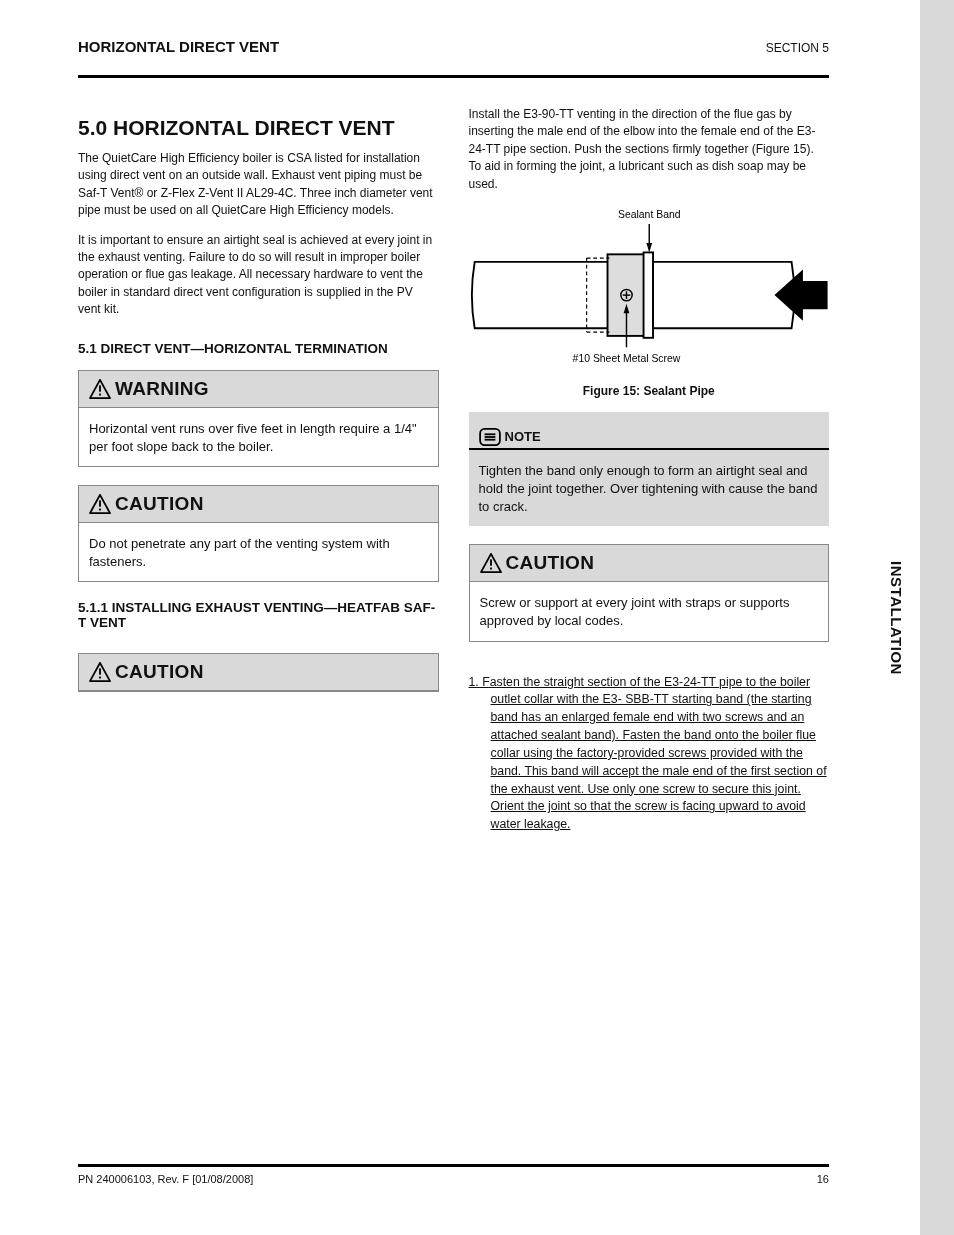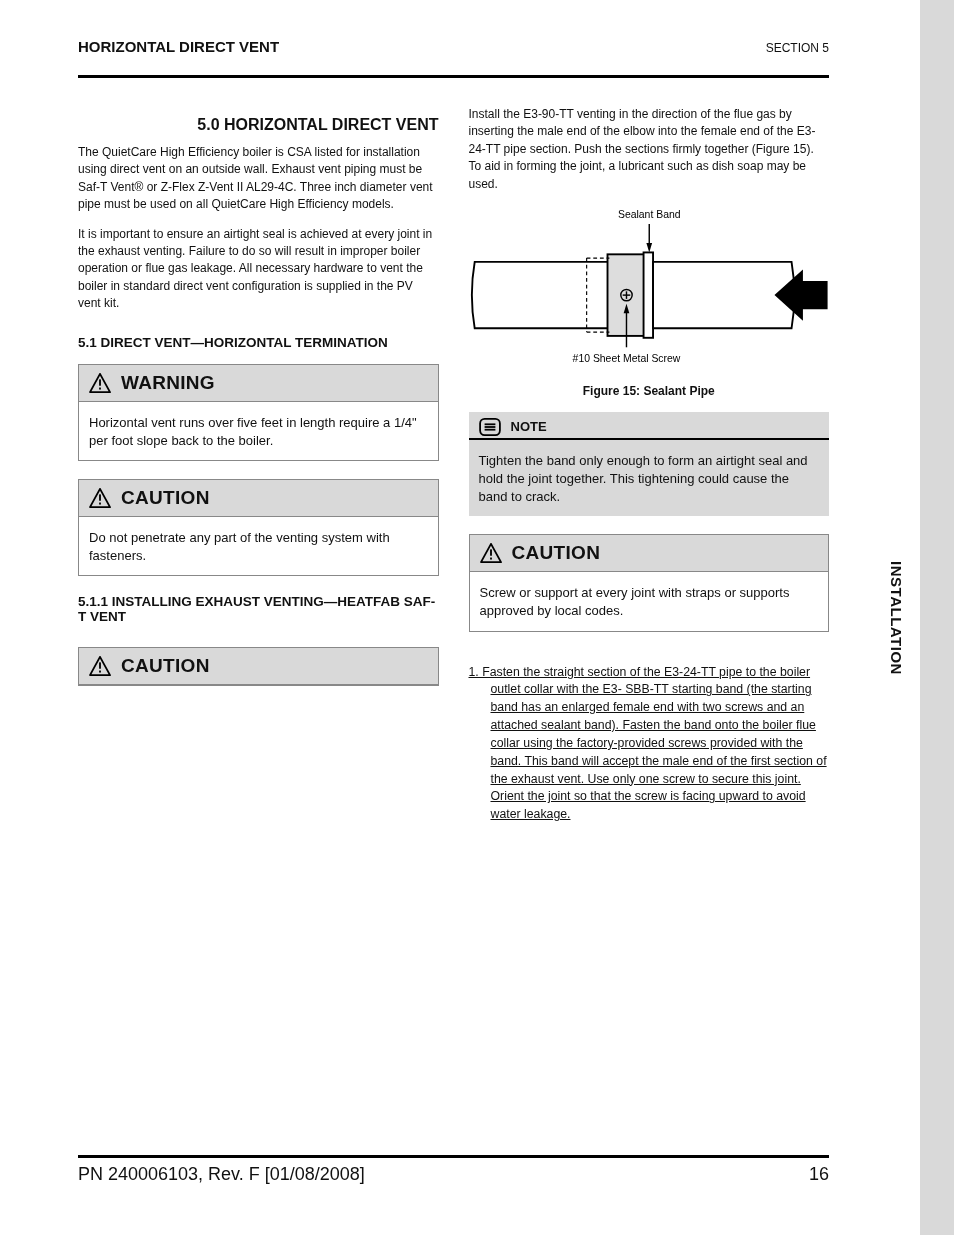--- a/index.html
+++ b/index.html
@@ -43,59 +43,59 @@
     justify-content: space-between;
     align-items: baseline;
     padding-bottom: 20px;
     border-bottom: 3px solid #000;
     margin-bottom: 28px;
   }
   .header-title { font-size: 15px; font-weight: bold; }
   .header-sub { font-size: 12px; }
   .columns { display: flex; gap: 30px; }
   .col { flex: 1 1 0; min-width: 0; }
-  .section-num { font-size: 16px; font-weight: bold; margin-top: 10px; margin-bottom: 10px; text-align: right; }
+  .section-num { font-size: 21px; font-weight: bold; margin-top: 10px; margin-bottom: 10px; }
   .para { font-size: 12px; line-height: 1.45; margin-bottom: 12px; }
   .sub-h { font-size: 13.5px; font-weight: bold; margin-top: 22px; margin-bottom: 10px; }
   .sub-h-inline { font-size: 13.5px; font-weight: bold; margin-top: 18px; margin-bottom: 23px; }
   .callout {
     border: 1px solid #888;
     margin: 14px 0 18px 0;
   }
   .callout-header {
     background: #d9d9d9;
     padding: 7px 10px;
     display: flex;
     align-items: center;
-    gap: 10px;
+    gap: 4px;
     border-bottom: 1px solid #888;
   }
   .callout-header.no-border { border-bottom: none; }
   .callout-title {
     font-size: 19px;
     font-weight: 900;
     letter-spacing: 0.3px;
     font-family: "Arial Black", Arial, sans-serif;
   }
   .callout-body { padding: 12px 10px 10px 10px; font-size: 13px; line-height: 1.4; }
   .warn-icon { width: 22px; height: 20px; flex: 0 0 auto; }
   .note-icon { width: 22px; height: 18px; flex: 0 0 auto; }
   .note-title { font-size: 13px; font-weight: bold; }
-  .note-callout .callout-header { padding: 6px 10px 2px 10px; border-bottom: 2px solid #000; }
+  .note-callout .callout-header { padding: 16px 10px 2px 10px; border-bottom: 2px solid #000; }
   .note-callout { background: #d9d9d9; border: none; }
   .note-callout .callout-body { background: #d9d9d9; }
   .ref-callout .callout-header { padding: 7px 10px; }
   .footer-row {
     position: absolute;
     left: 0; right: 0; bottom: 0;
     border-top: 3px solid #000;
     padding-top: 6px;
     display: flex;
     justify-content: space-between;
-    font-size: 18px;
+    font-size: 11px;
   }
   .fig-wrap { margin: 8px 0 6px 0; }
   .fig-caption { font-size: 12px; font-weight: bold; text-align: center; margin-top: 4px; }
   .indent-list { font-size: 12.3px; line-height: 1.45; margin-left: 22px; margin-bottom: 24px; text-indent: -22px; text-decoration: underline; }
   .gap { height: 14px; }
 </style>
 </head>
 <body>
 
 <div class="side-tab">
@@ -193,21 +193,21 @@
       <div class="callout note-callout">
         <div class="callout-header">
           <svg class="note-icon" viewBox="0 0 24 20">
             <rect x="1" y="1" width="22" height="18" rx="5" ry="5" fill="none" stroke="#000" stroke-width="2"></rect>
             <line x1="6" y1="7" x2="18" y2="7" stroke="#000" stroke-width="2"></line>
             <line x1="6" y1="10" x2="18" y2="10" stroke="#000" stroke-width="2"></line>
             <line x1="6" y1="13" x2="18" y2="13" stroke="#000" stroke-width="2"></line>
           </svg>
           <span class="note-title">NOTE</span>
         </div>
-        <div class="callout-body">Tighten the band only enough to form an airtight seal and hold the joint together. This tightening could cause the band to crack.</div>
+        <div class="callout-body">Tighten the band only enough to form an airtight seal and hold the joint together. Over tightening with cause the band to crack.</div>
       </div>
 
 
       <div class="callout">
         <div class="callout-header">
           <svg class="warn-icon" viewBox="0 0 24 22">
             <path d="M12 1 L23 21 L1 21 Z" fill="none" stroke="#000" stroke-width="2" stroke-linejoin="round"></path>
             <rect x="11" y="7" width="2" height="7" fill="#000"></rect>
             <rect x="11" y="16" width="2" height="2.2" fill="#000"></rect>
           </svg>

